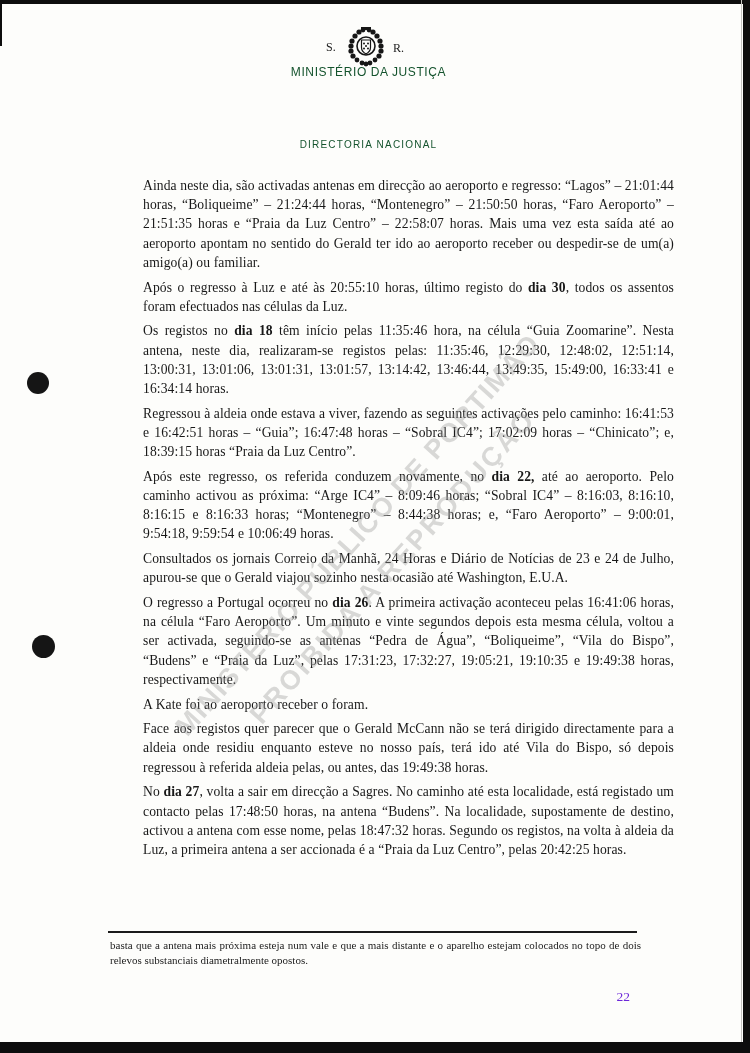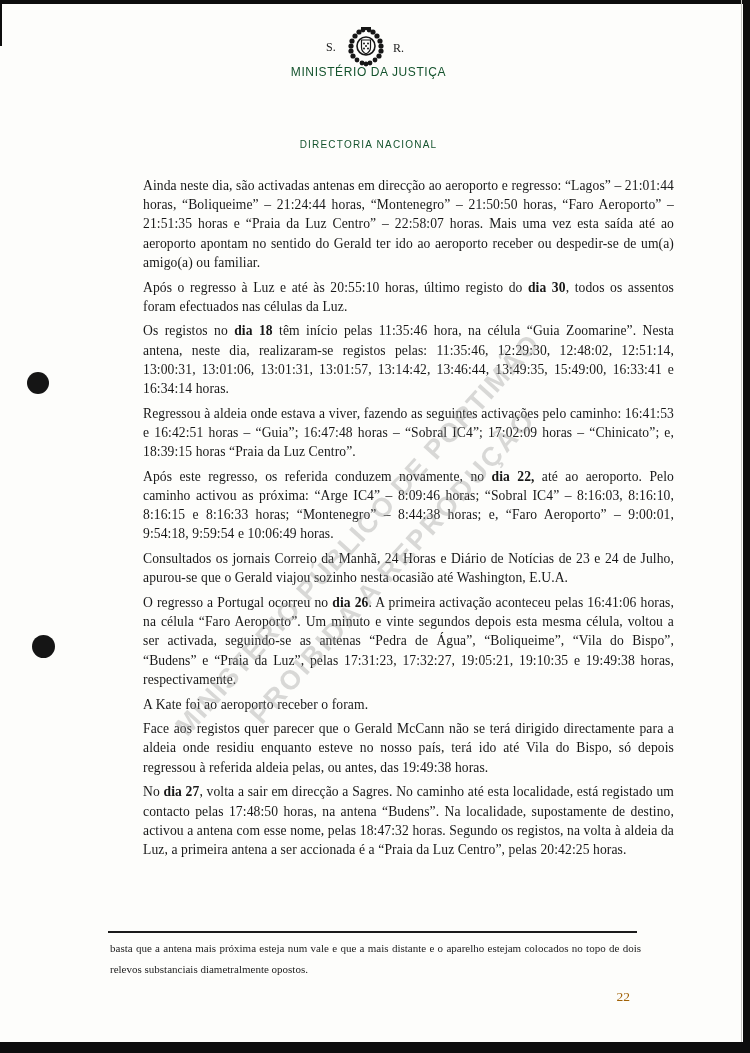--- a/index.html
+++ b/index.html
@@ -35,23 +35,23 @@
   .wm-1 { left:358px; top:535px; font-size:27px; letter-spacing:1.5px; }
   .wm-2 { left:393px; top:567px; font-size:27px; letter-spacing:2.5px; }
   
   .doc-body { position:absolute; left:110px; top:176px; width:531px;margin-left:33px; }
   .doc-body p.para { margin:0 0 5.5px 0; text-align:justify;
         font-size:13.6px; line-height:19.2px; letter-spacing:0.1px; }
   .doc-body p.para b { font-weight:bold; }
   
   .foot-rule { position:absolute; left:108px; top:931px; width:529px; height:2px; background:#1b1b1b; }
   .footnote  { position:absolute; left:110px; top:938px; width:531px;
-               font-size:11px; line-height:21px; text-align:justify; color:#222; }
+               font-size:11px; line-height:15px; text-align:justify; color:#222; }
   .page-number { position:absolute; left:540px; top:989px; width:90px;
-                 text-align:right; font-size:13.5px; color:#a16207; }
+                 text-align:right; font-size:13.5px; color:#6d28d9; }
 </style>
 </head>
 <body>
 
 <div class="scan">
 
   <span class="lh-initial lh-initial-s">S.</span>
   <span class="lh-emblem">
     <svg width="38" height="42" viewBox="0 0 38 42">
       <g fill="#161616">

